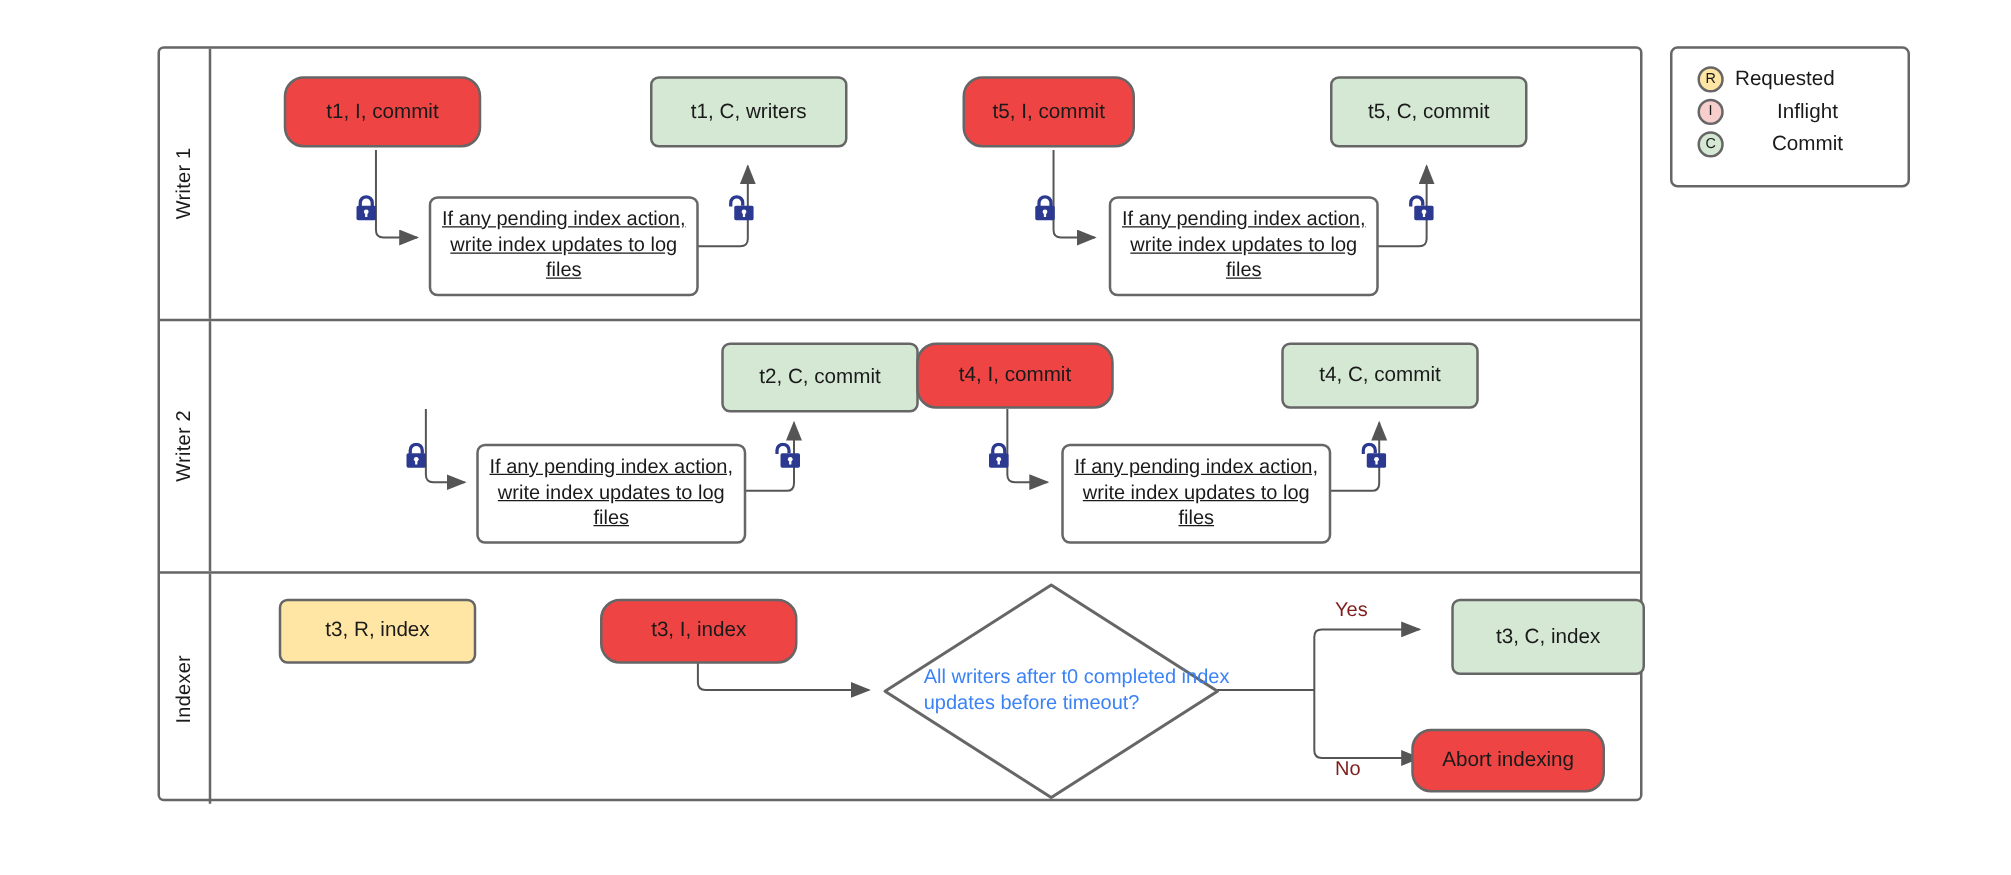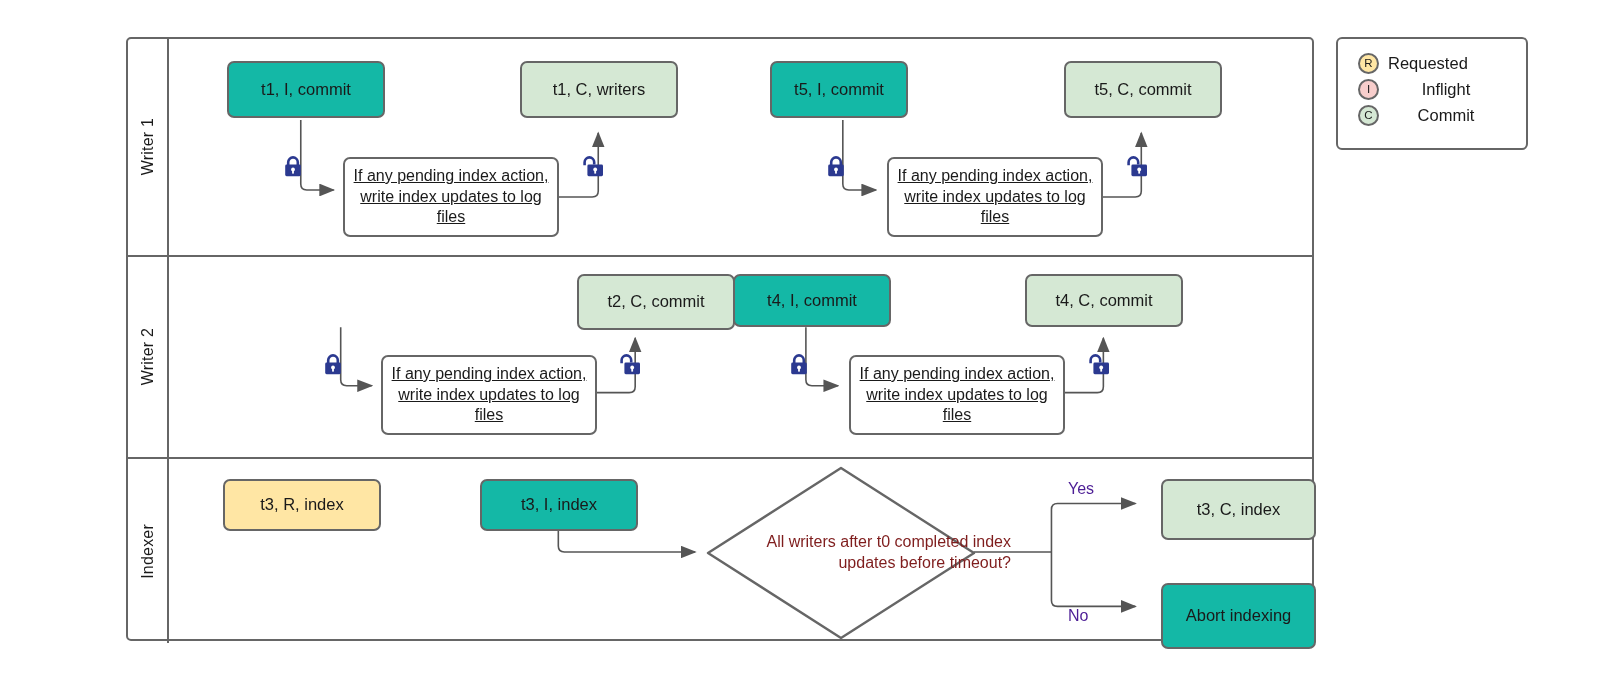--- a/index.html
+++ b/index.html
@@ -64,48 +64,48 @@
     border-radius: 7px;
     display: flex;
     align-items: center;
     justify-content: center;
     text-align: center;
     font-size: 16.5px;
     color: #1a1a1a;
     line-height: 1.3;
     padding: 2px 6px;
   }
-  .node.red    { background: #14b8a6; }
+  .node.red    { background: #ef4444; border-radius: 16px; }
   .node.green  { background: #d5e8d4; }
   .node.yellow { background: #ffe6a4; }
   .node.white  { background: #ffffff; font-size: 16px; text-decoration: underline; }
 
   
   .diamond-wrap { position: absolute; }
   .diamond-wrap svg { position: absolute; left: 0; top: 0; overflow: visible; }
   .diamond-text {
     position: absolute;
     left: 0; top: 0;
     width: 100%; height: 100%;
     display: flex;
     align-items: center;
     justify-content: center;
-    text-align: right;
+    text-align: left;
+    font-size: 16px;
+    color: #3b82f6;
+    line-height: 1.3;
+    pointer-events: none;
+  }
+
+  
+  .wires { position: absolute; left: 0; top: 0; width: 100%; height: 100%; pointer-events: none; }
+  .edge-label {
+    position: absolute;
     font-size: 16px;
     color: #7f1d1d;
-    line-height: 1.3;
-    pointer-events: none;
-  }
-
-  
-  .wires { position: absolute; left: 0; top: 0; width: 100%; height: 100%; pointer-events: none; }
-  .edge-label {
-    position: absolute;
-    font-size: 16px;
-    color: #4c1d95;
     background: transparent;
     white-space: nowrap;
   }
 
   
   .lock { position: absolute; width: 20px; height: 22px; }
 
   
   .legend {
     position: absolute;
@@ -308,21 +308,21 @@
           <svg width="272" height="176" viewBox="0 0 272 176">
             <polygon points="136,3 269,88 136,173 3,88" fill="#ffffff" stroke="#666666" stroke-width="2.4" stroke-linejoin="round"></polygon>
           </svg>
           <div class="diamond-text" style="padding:0 34px;">All writers after t0 completed index updates before timeout?</div>
         </div>
 
         <div class="edge-label" style="left:899px; top:21px;">Yes</div>
         <div class="edge-label" style="left:899px; top:148px;">No</div>
 
         <div class="node green" style="left:992px; top:20px; width:155px; height:61px;">t3, C, index</div>
-        <div class="node red" style="left:992px; top:124px; width:155px; height:66px;">Abort indexing</div>
+        <div class="node red" style="left:960px; top:124px; width:155px; height:51px;">Abort indexing</div>
       </div>
     </div>
   </div>
 
   <div class="legend">
     <div class="legend-row row-r">
       <span class="legend-badge r">R</span>
       <span class="legend-text">Requested</span>
     </div>
     <div class="legend-row row-i">

